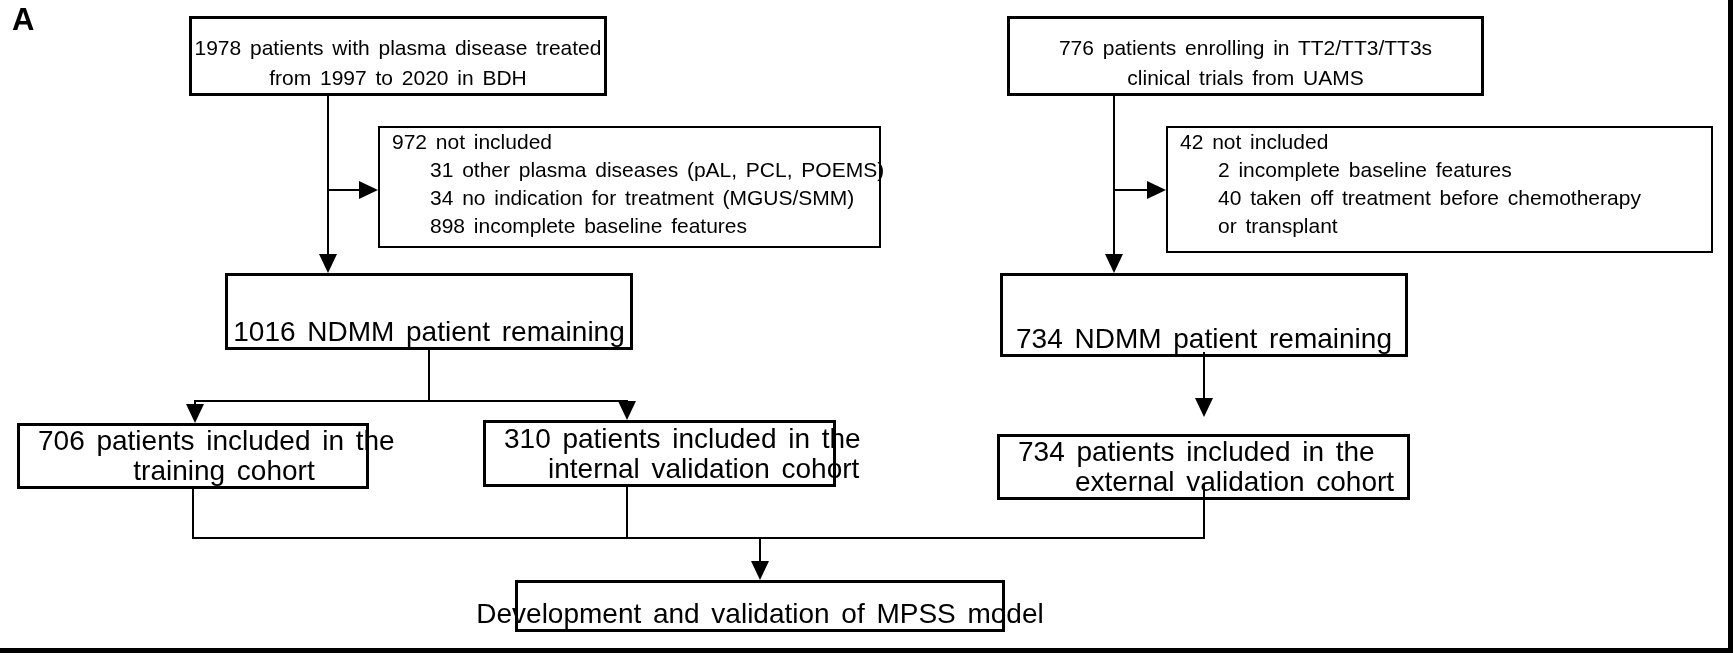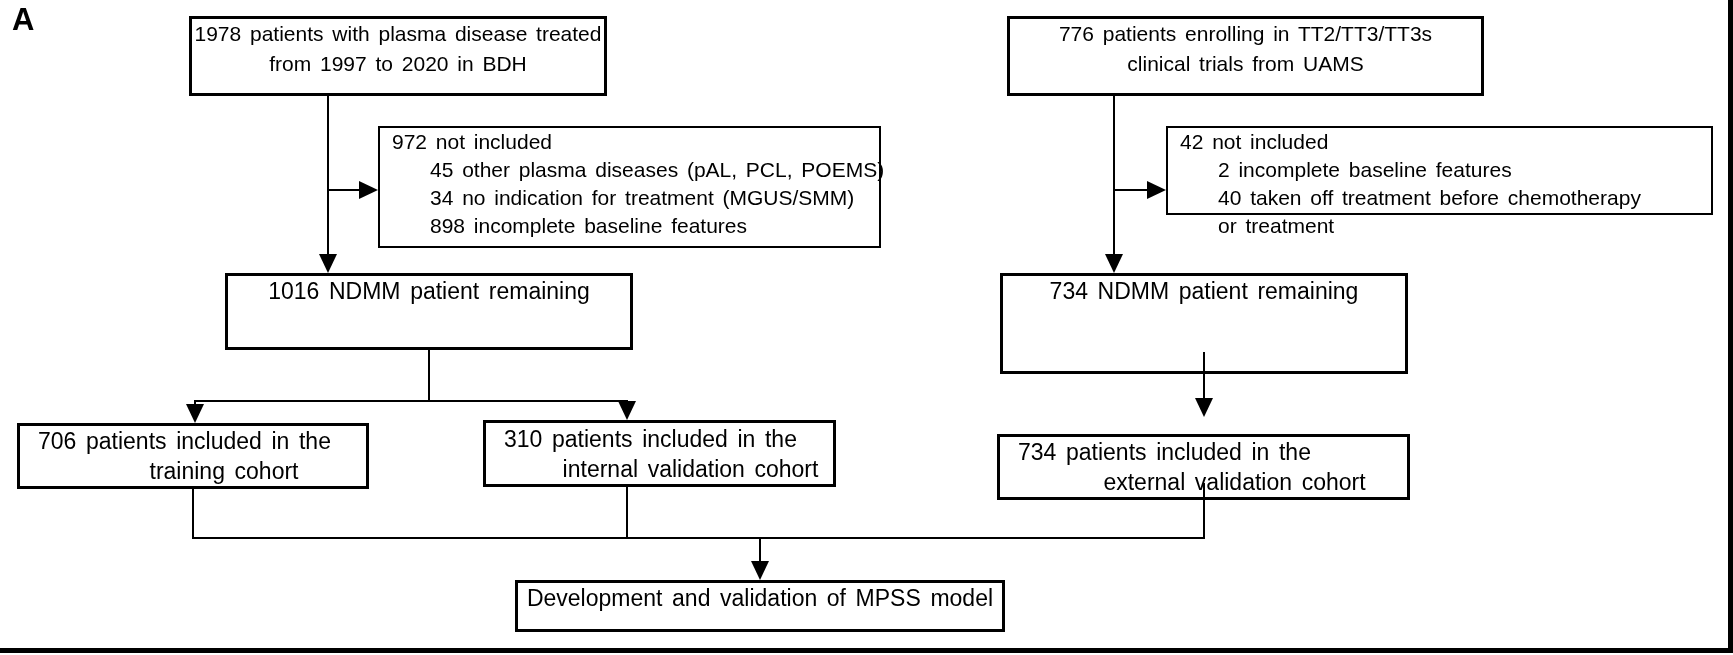--- a/index.html
+++ b/index.html
@@ -3,23 +3,23 @@
 <meta charset="utf-8">
 <style>
   html,body{margin:0;padding:0;background:#ffffff;}
   #canvas{
     position:relative;width:1733px;height:655px;background:#ffffff;
     font-family:"Liberation Sans",sans-serif;color:#000;overflow:hidden;
   }
   .panel-label{position:absolute;left:12px;top:2px;font-size:31px;font-weight:bold;}
   .fbox{
     position:absolute;background:#fff;border:3px solid #000;box-sizing:border-box;
-    font-size:23px;line-height:31px;word-spacing:0.14em;
+    font-size:28px;line-height:31px;word-spacing:0.14em;
   }
-  .center{display:flex;flex-direction:column;align-items:center;justify-content:flex-start;text-align:center;}
+  .center{display:flex;flex-direction:column;align-items:center;justify-content:flex-end;text-align:center;}
   .vleft{display:flex;flex-direction:column;justify-content:center;padding-left:18px;}
   .excl{
     border-width:2px;font-size:21px;line-height:28px;
     display:flex;flex-direction:column;justify-content:flex-start;padding-left:12px;padding-right:4px;
   }
   .indent{padding-left:38px;}
   .indent2{padding-left:44px;text-align:center;}
   .nowrap{white-space:nowrap;}
   .line{position:absolute;background:#000;}
   .arrow-down{position:absolute;width:0;height:0;
@@ -39,37 +39,37 @@
     <div class="nowrap">from 1997 to 2020 in BDH</div>
   </div>
 
   <div class="fbox center" style="left:977px;top:16px;width:477px;height:80px;font-size:21px;line-height:30px;margin-left:30px;">
     <div class="nowrap">776 patients enrolling in TT2/TT3/TT3s</div>
     <div class="nowrap">clinical trials from UAMS</div>
   </div>
 
   <div class="fbox excl" style="left:378px;top:126px;width:503px;height:122px;">
     <div class="nowrap">972 not included</div>
-    <div class="nowrap indent">45 other plasma diseases (pAL, PCL, POEMS)</div>
+    <div class="nowrap indent">31 other plasma diseases (pAL, PCL, POEMS)</div>
     <div class="nowrap indent">34 no indication for treatment (MGUS/SMM)</div>
     <div class="nowrap indent">898 incomplete baseline features</div>
   </div>
 
-  <div class="fbox excl" style="left:1166px;top:126px;width:547px;height:89px;">
+  <div class="fbox excl" style="left:1166px;top:126px;width:547px;height:127px;">
     <div class="nowrap">42 not included</div>
     <div class="nowrap indent">2 incomplete baseline features</div>
     <div class="nowrap indent">40 taken off treatment before chemotherapy</div>
-    <div class="nowrap indent">or treatment</div>
+    <div class="nowrap indent">or transplant</div>
   </div>
 
   <div class="fbox center" style="left:225px;top:273px;width:408px;height:77px;">
     <div class="nowrap">1016 NDMM patient remaining</div>
   </div>
 
-  <div class="fbox center" style="left:1000px;top:273px;width:408px;height:101px;">
+  <div class="fbox center" style="left:1000px;top:273px;width:408px;height:84px;">
     <div class="nowrap">734 NDMM patient remaining</div>
   </div>
 
   <div class="fbox vleft" style="left:17px;top:423px;width:352px;height:66px;line-height:30px;">
     <div class="nowrap">706 patients included in the</div>
     <div class="nowrap indent2">training cohort</div>
   </div>
 
   <div class="fbox vleft" style="left:451px;top:420px;width:353px;height:67px;line-height:30px;margin-left:32px;">
     <div class="nowrap">310 patients included in the</div>

